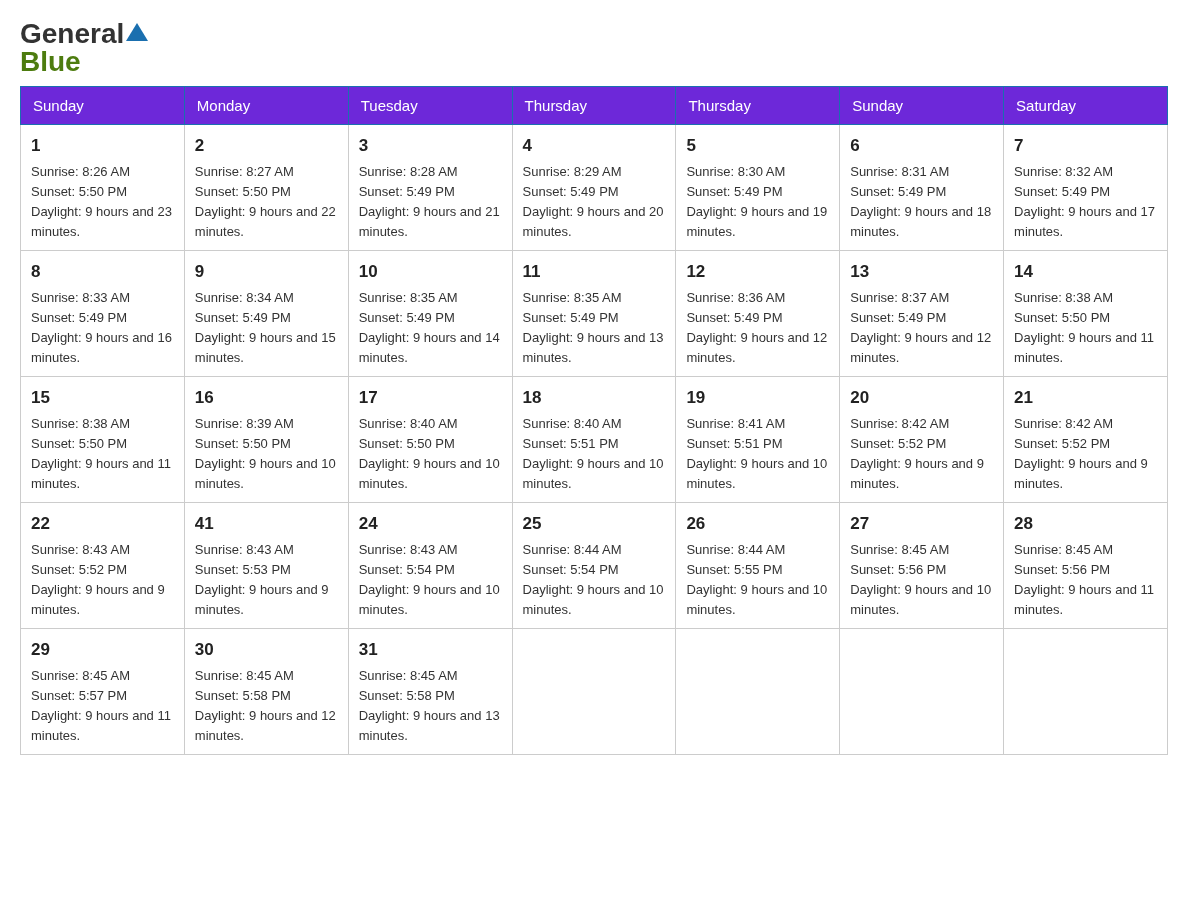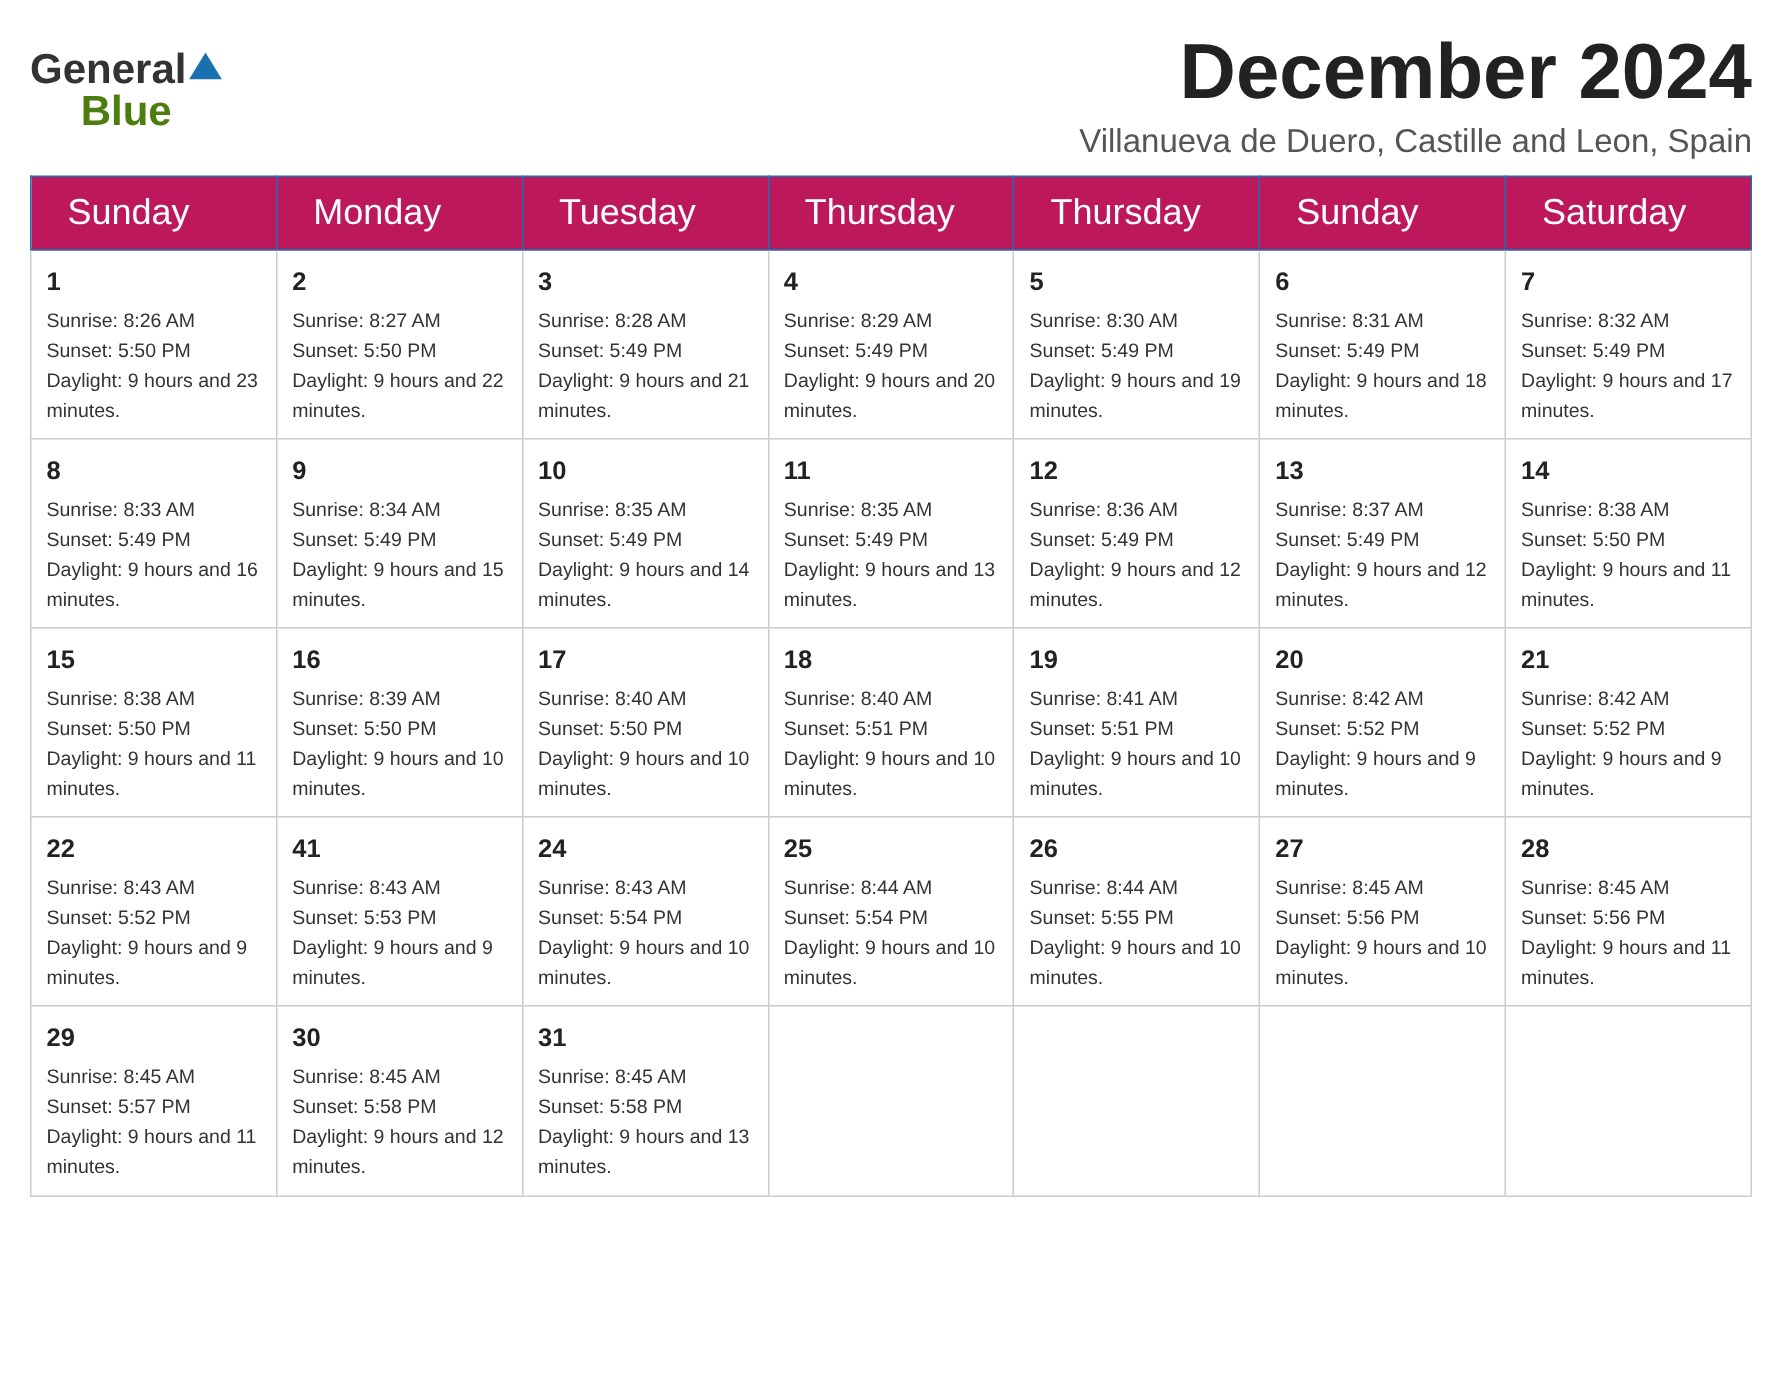--- a/index.html
+++ b/index.html
@@ -12,22 +12,21 @@
     }
     .header-area {
       display: flex;
       justify-content: space-between;
       align-items: flex-start;
       margin-bottom: 10px;
     }
     .logo {
       display: flex;
       flex-direction: column;
-      align-items: center;
-      margin-top: 12px;
+      align-items: flex-start;
     }
     .logo-general {
       font-size: 28px;
       font-weight: bold;
       color: #333;
       line-height: 1;
     }
     .logo-blue {
       font-size: 28px;
       font-weight: bold;
@@ -51,25 +50,25 @@
       font-size: 22px;
       color: #555;
       margin-top: 4px;
     }
     .calendar-table {
       width: 100%;
       border-collapse: collapse;
       margin-top: 10px;
     }
     .calendar-table th {
-      background-color: #be185d;
+      background-color: #6d28d9;
       color: #fff;
-      padding: 10px 24px;
+      padding: 10px 12px;
       text-align: left;
-      font-size: 24px;
+      font-size: 15px;
       font-weight: normal;
       border: 1px solid #1a6faf;
     }
     .calendar-table td {
       vertical-align: top;
       padding: 8px 10px;
       border: 1px solid #ccc;
       width: 14.28%;
       min-height: 100px;
       font-size: 13px;
@@ -106,24 +105,20 @@
       <span style="display:inline-block;margin-left:2px;vertical-align:middle;">
         <svg width="22" height="18" viewBox="0 0 22 18">
           <polygon points="11,0 22,18 0,18" fill="#1a6faf"></polygon>
         </svg>
       </span>
     </div>
     <div>
       <span class="logo-blue">Blue</span>
     </div>
   </div>
-  <div class="title-area">
-    <div class="month-title">December 2024</div>
-    <div class="location-title">Villanueva de Duero, Castille and Leon, Spain</div>
-  </div>
 </div>
 
 <table class="calendar-table">
   <thead>
     <tr>
       <th>Sunday</th>
       <th>Monday</th>
       <th>Tuesday</th>
       <th>Thursday</th>
       <th>Thursday</th>

